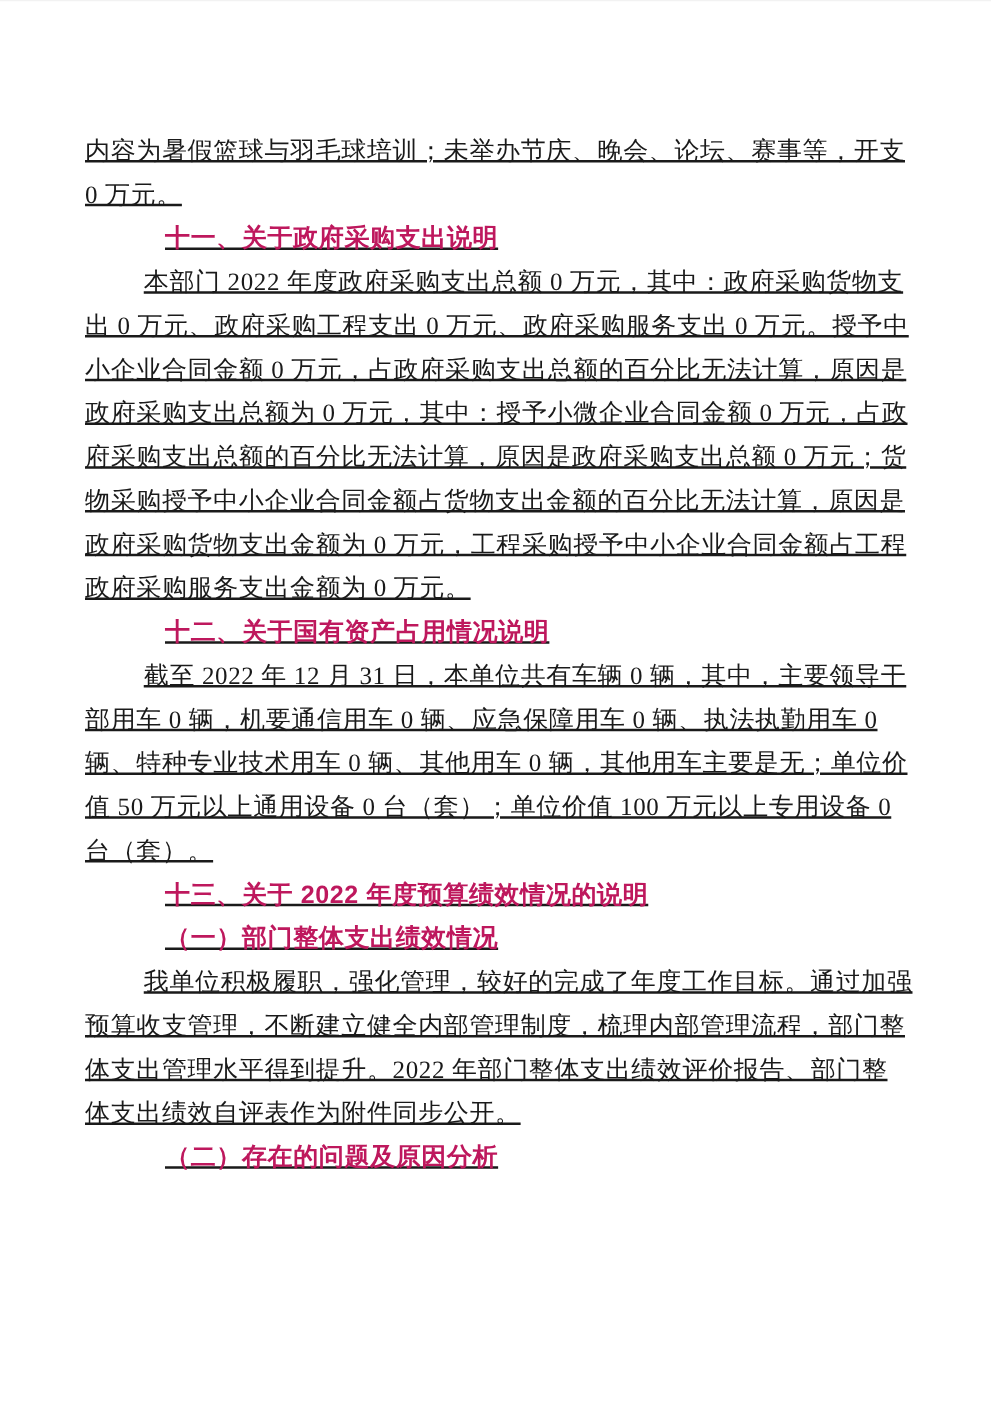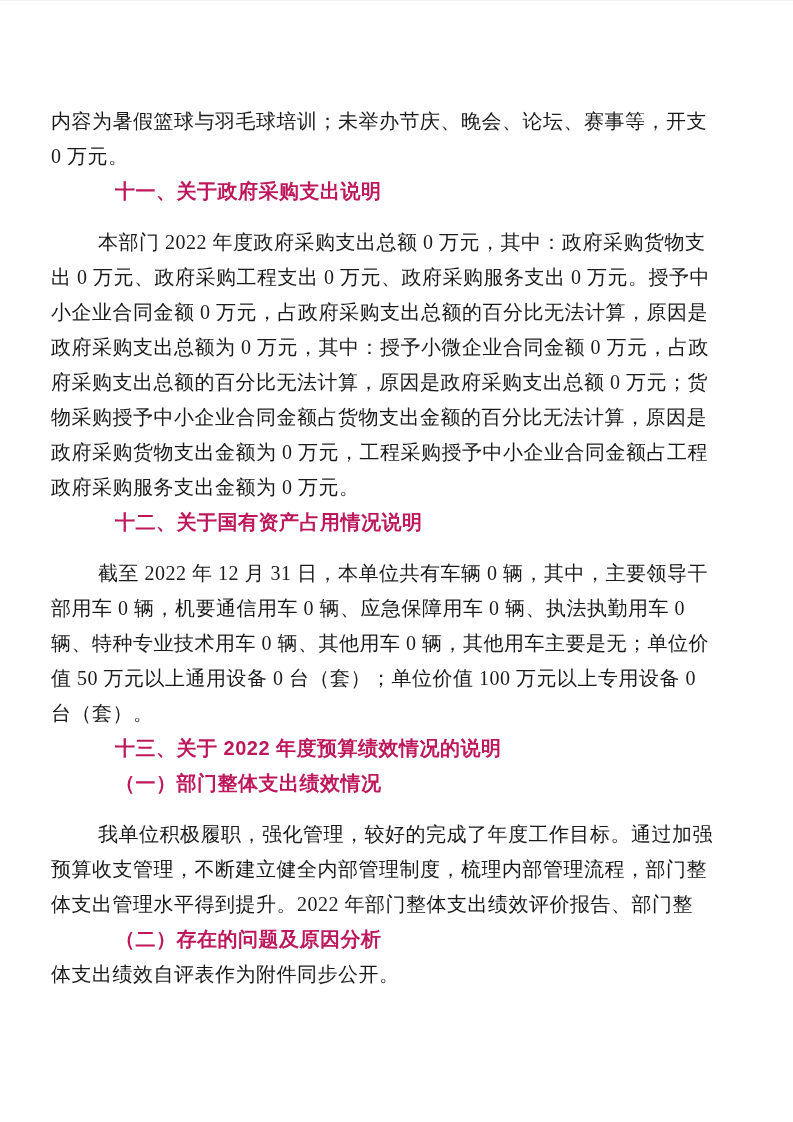--- a/index.html
+++ b/index.html
@@ -12,38 +12,38 @@
     width: 793px;
     height: 1122px;
     background: #ffffff;
     overflow: hidden;
     font-family: "Liberation Serif", serif;
     color: #1a1a1a;
     border-top: 1px solid #f2f2f2;
   }
   .content {
     position: absolute;
-    left: 51px;
+    left: 68px;
     top: 103px;
     width: 650px;
+    text-decoration: underline;
   }
   .line {
     font-size: 20px;
     line-height: 35px;
     height: 35px;
     white-space: nowrap;
     letter-spacing: 0.5px;
   }
   .line.body {
     font-family: "Liberation Serif", serif;
     font-weight: 400;
   }
   .line.body.indent {
     text-indent: 47px;
-    margin-top: 16px;
   }
   .line.heading {
     font-family: "Liberation Sans", sans-serif;
     font-weight: 700;
     padding-left: 64px;
     color: #be185d;
   }
 </style>
 </head>
 <body>
@@ -65,16 +65,16 @@
       <div class="line body indent">截至 2022 年 12 月 31 日，本单位共有车辆 0 辆，其中，主要领导干</div>
       <div class="line body">部用车 0 辆，机要通信用车 0 辆、应急保障用车 0 辆、执法执勤用车 0</div>
       <div class="line body">辆、特种专业技术用车 0 辆、其他用车 0 辆，其他用车主要是无；单位价</div>
       <div class="line body">值 50 万元以上通用设备 0 台（套）；单位价值 100 万元以上专用设备 0</div>
       <div class="line body">台（套）。</div>
       <div class="line heading">十三、关于 2022 年度预算绩效情况的说明</div>
       <div class="line heading">（一）部门整体支出绩效情况</div>
       <div class="line body indent">我单位积极履职，强化管理，较好的完成了年度工作目标。通过加强</div>
       <div class="line body">预算收支管理，不断建立健全内部管理制度，梳理内部管理流程，部门整</div>
       <div class="line body">体支出管理水平得到提升。2022 年部门整体支出绩效评价报告、部门整</div>
+      <div class="line body">体支出绩效自评表作为附件同步公开。</div>
       <div class="line heading">（二）存在的问题及原因分析</div>
-      <div class="line body">体支出绩效自评表作为附件同步公开。</div>
     </div>
 </div>
 
 </body></html>

